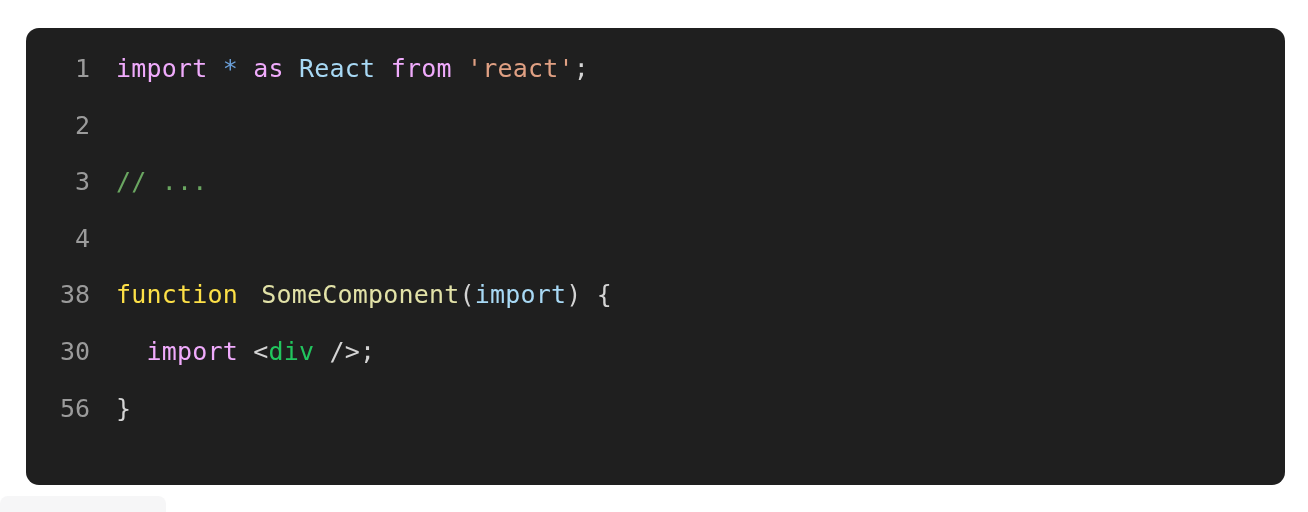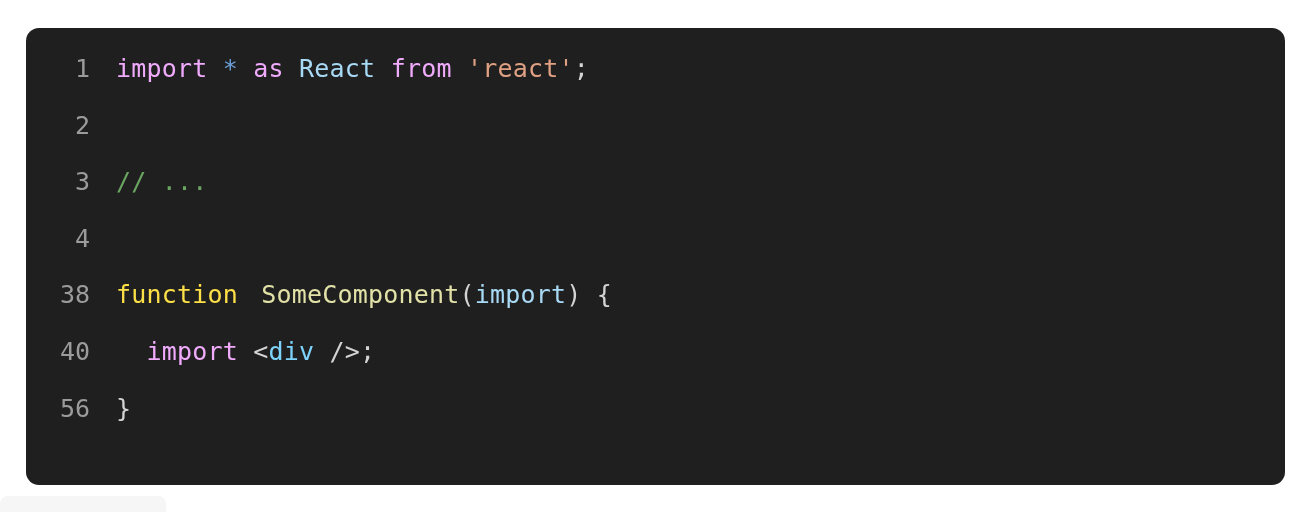--- a/index.html
+++ b/index.html
@@ -65,21 +65,21 @@
 
   
   .tok-keyword  { color: #f0abfc; }  
   .tok-operator { color: #6b9fd8; }  
   .tok-variable { color: #a8d9f5; }  
   .tok-string   { color: #e0a083; }  
   .tok-punct    { color: #d4d4d4; }  
   .tok-comment  { color: #6aa661; }  
   .tok-storage  { color: #fde047; margin-top: 48px; }  
   .tok-funcname { color: #e2e2a8; margin-left: 8px; }  
-  .tok-tag      { color: #7dd3fc; }  
+  .tok-tag      { color: #22c55e; }  
 
   
   #caption-strip {
     position: absolute;
     left: 0px;
     top: 496px;
     width: 166px;
     height: 30px;
     background: #f6f6f7;
     border-radius: 8px;
@@ -88,18 +88,18 @@
 </head>
 <body>
 
 <div id="code-block">
   <div id="code-lines">
       <div class="code-line"><span class="line-no">1</span><span class="line-code"><span class="tok-keyword">import</span><span class="tok-punct"> </span><span class="tok-operator">*</span><span class="tok-punct"> </span><span class="tok-keyword">as</span><span class="tok-punct"> </span><span class="tok-variable">React</span><span class="tok-punct"> </span><span class="tok-keyword">from</span><span class="tok-punct"> </span><span class="tok-string">'react'</span><span class="tok-punct">;</span></span></div>
       <div class="code-line"><span class="line-no">2</span><span class="line-code"></span></div>
       <div class="code-line"><span class="line-no">3</span><span class="line-code"><span class="tok-comment">// ...</span></span></div>
       <div class="code-line"><span class="line-no">4</span><span class="line-code"></span></div>
       <div class="code-line"><span class="line-no">38</span><span class="line-code"><span class="tok-storage">function</span><span class="tok-punct"> </span><span class="tok-funcname">SomeComponent</span><span class="tok-punct">(</span><span class="tok-variable">import</span><span class="tok-punct">)</span><span class="tok-punct"> {</span></span></div>
-      <div class="code-line"><span class="line-no">40</span><span class="line-code"><span class="tok-punct">  </span><span class="tok-keyword">import</span><span class="tok-punct"> </span><span class="tok-punct">&lt;</span><span class="tok-tag">div</span><span class="tok-punct"> /&gt;;</span></span></div>
+      <div class="code-line"><span class="line-no">30</span><span class="line-code"><span class="tok-punct">  </span><span class="tok-keyword">import</span><span class="tok-punct"> </span><span class="tok-punct">&lt;</span><span class="tok-tag">div</span><span class="tok-punct"> /&gt;;</span></span></div>
       <div class="code-line"><span class="line-no">56</span><span class="line-code"><span class="tok-punct">}</span></span></div>
     </div>
 </div>
 
 <div id="caption-strip"></div>
 
 </body></html>

